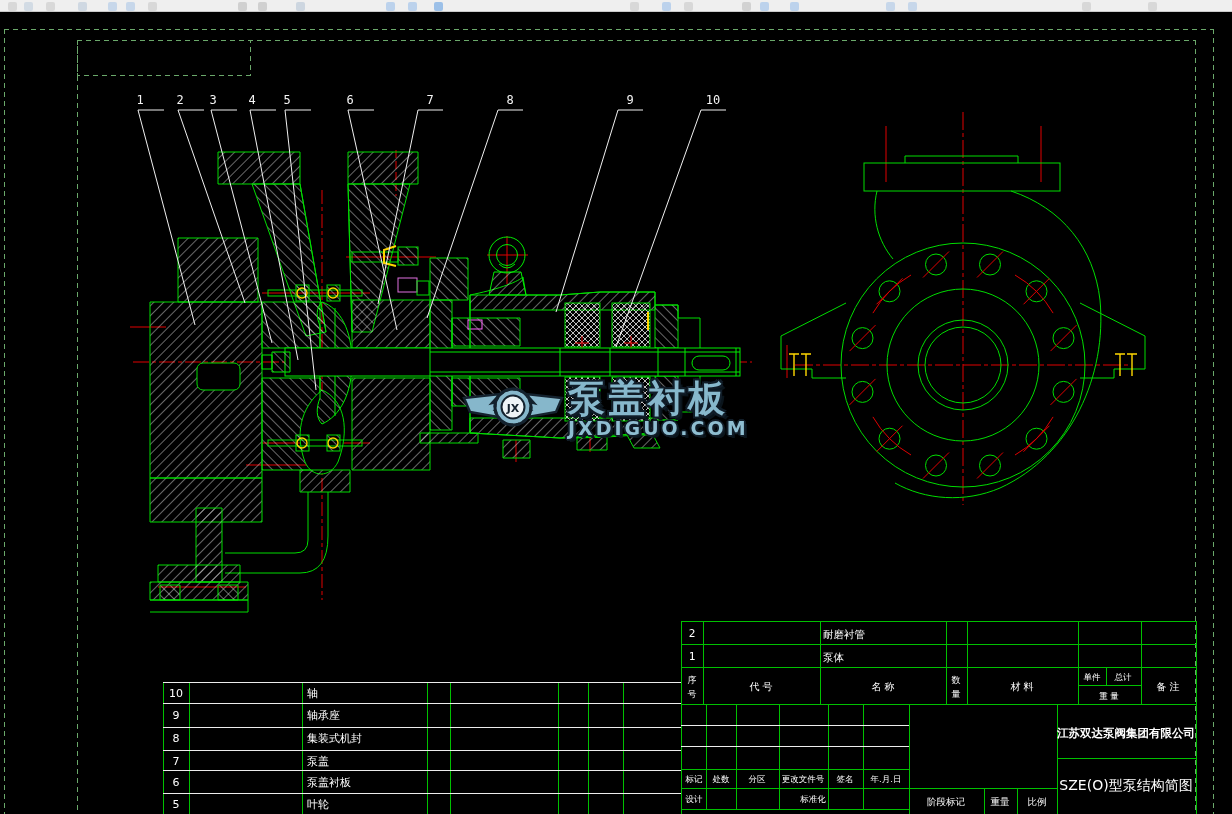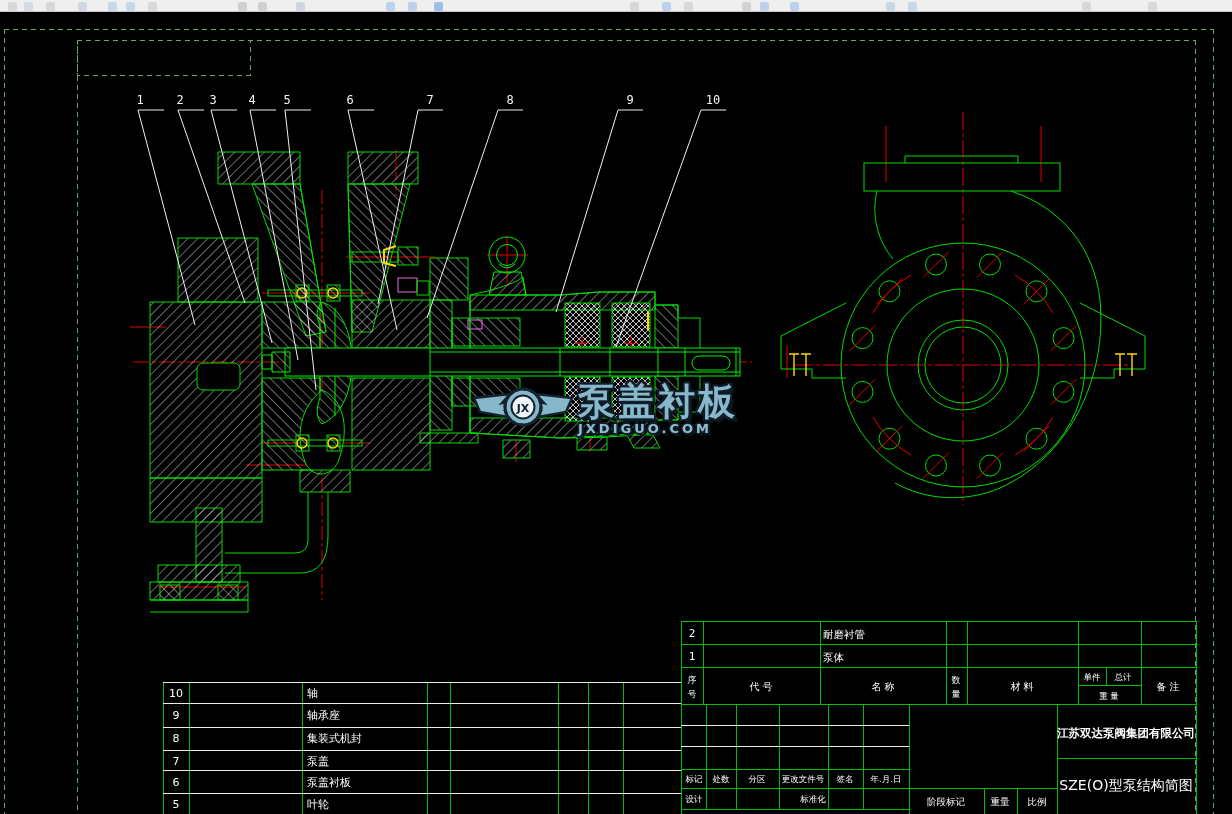--- a/index.html
+++ b/index.html
@@ -7,26 +7,26 @@
   #stage{position:relative;width:1232px;height:814px;background:#000;}
   
   #toolbar{position:absolute;left:0;top:0;width:1232px;height:11px;background:#efefef;
     border-bottom:1px solid #c9c9c9;overflow:hidden;}
   .tb-ic{position:absolute;top:2px;width:9px;height:9px;border-radius:2px;}
   
   #cad{position:absolute;left:0;top:12px;}
   text{font-family:"DejaVu Sans","Liberation Sans",sans-serif;}
   .num{font-family:"DejaVu Sans Mono","Liberation Mono",monospace;}
   
-  #wm{position:absolute;left:450px;top:372px;width:310px;height:74px;display:flex;align-items:center;z-index:5;justify-content:center;}
+  #wm{position:absolute;left:462px;top:372px;width:310px;height:74px;display:flex;align-items:center;z-index:5;}
   #wm .txt{margin-left:4px;display:flex;flex-direction:column;line-height:1;}
   #wm .big{font-size:37px;font-weight:bold;letter-spacing:3px;color:#87b8cc;
     text-shadow:-2px 0 #111d28,2px 0 #111d28,0 -2px #111d28,0 2px #111d28,
     -2px -2px #111d28,2px 2px #111d28,-2px 2px #111d28,2px -2px #111d28,4px 4px 0 #0a141b;}
-  #wm .url{font-size:13px;font-weight:bold;letter-spacing:3px;margin-top:2px;color:#8fbed1;
+  #wm .url{font-size:19px;font-weight:bold;letter-spacing:3px;margin-top:2px;color:#8fbed1;
     text-shadow:-2px 0 #111d28,2px 0 #111d28,0 -2px #111d28,0 2px #111d28,
     -1px -1px #111d28,1px 1px #111d28,-1px 1px #111d28,1px -1px #111d28,3px 3px 0 #0a141b;}
 </style>
 </head>
 <body>
 
 <div id="stage">
 
   <div id="toolbar">
     <span class="tb-ic" style="left:8px;background:#d8d8d8"></span>

